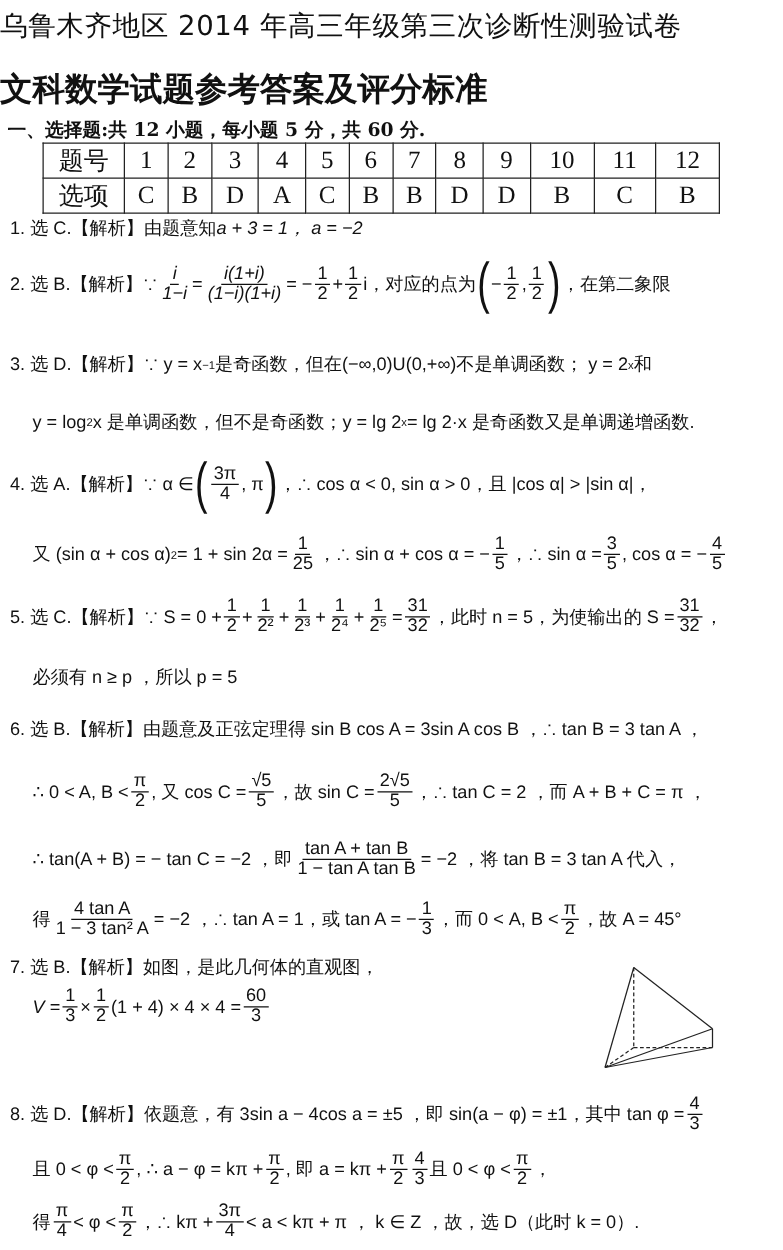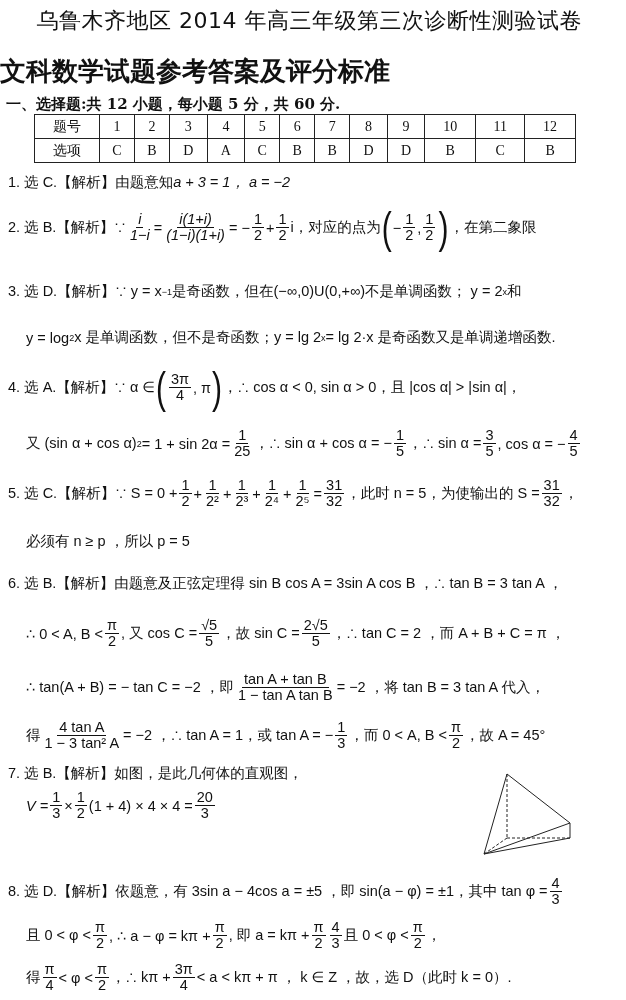--- a/index.html
+++ b/index.html
@@ -1,25 +1,25 @@
 <!DOCTYPE html>
 <html><head>
 <meta charset="utf-8">
 <style>
   html, body { margin:0; padding:0; background:#ffffff; }
   body { width:626px; height:1000px; position:relative; overflow:hidden;
          font-family:"DejaVu Serif","Liberation Serif",serif; color:#111; }
   .abs { position:absolute; white-space:nowrap; }
-  .title { left:0; width:582px; top:6px; text-align:right; font-size:22px; letter-spacing:0.5px;
+  .title { left:0; width:582px; top:6px; text-align:left; font-size:22px; letter-spacing:0.5px;
            font-family:"DejaVu Sans","Liberation Sans",sans-serif; }
   .subtitle { left:0; width:626px; top:54px; text-align:left; font-size:26px; font-weight:bold;
               font-family:"DejaVu Sans","Liberation Sans",sans-serif; }
   .section { left:6px; top:95px; font-size:15px; font-weight:bold; }
   table.answers { position:absolute; left:34px; top:114px; width:542px; border-collapse:collapse;
-                  font-size:14px; font-family:"Liberation Serif",serif; }
+                  font-size:20px; font-family:"Liberation Serif",serif; }
   table.answers td { border:1px solid #222; text-align:center; height:23px; padding:0; }
   table.answers td:first-child { width:64px; }
   .line { font-size:14.5px; font-family:Liberation Sans, sans-serif; display:flex; align-items:center; }
   .m { font-style:italic; }
   .frac { display:inline-flex; flex-direction:column; align-items:center; vertical-align:middle; margin:0 2px; line-height:1.05; }
   .frac .n { border-bottom:1px solid #111; padding:0 2px; }
   .frac .d { padding:0 2px; }
   .big { font-size:30px; line-height:1; transform:scaleY(1.5); display:inline-block; margin:0 1px; }
   sup { font-size:9px; }
   sub { font-size:9px; }
@@ -253,21 +253,21 @@
       <span class="n">1</span>
       <span class="d">3</span>
     </span>
   <span>×</span>
   <span class="frac">
       <span class="n">1</span>
       <span class="d">2</span>
     </span>
   <span>(1 + 4) × 4 × 4 =</span>
   <span class="frac">
-      <span class="n">20</span>
+      <span class="n">60</span>
       <span class="d">3</span>
     </span>
 </div>
 
 <svg class="fig" width="100" height="95" viewBox="0 0 100 95">
   <g stroke="#222" stroke-width="1" fill="none">
     <line x1="29" y1="6" x2="92" y2="55"></line>
     <line x1="29" y1="6" x2="6" y2="86"></line>
     <line x1="6" y1="86" x2="92" y2="55"></line>
     <line x1="6" y1="86" x2="92" y2="70"></line>

